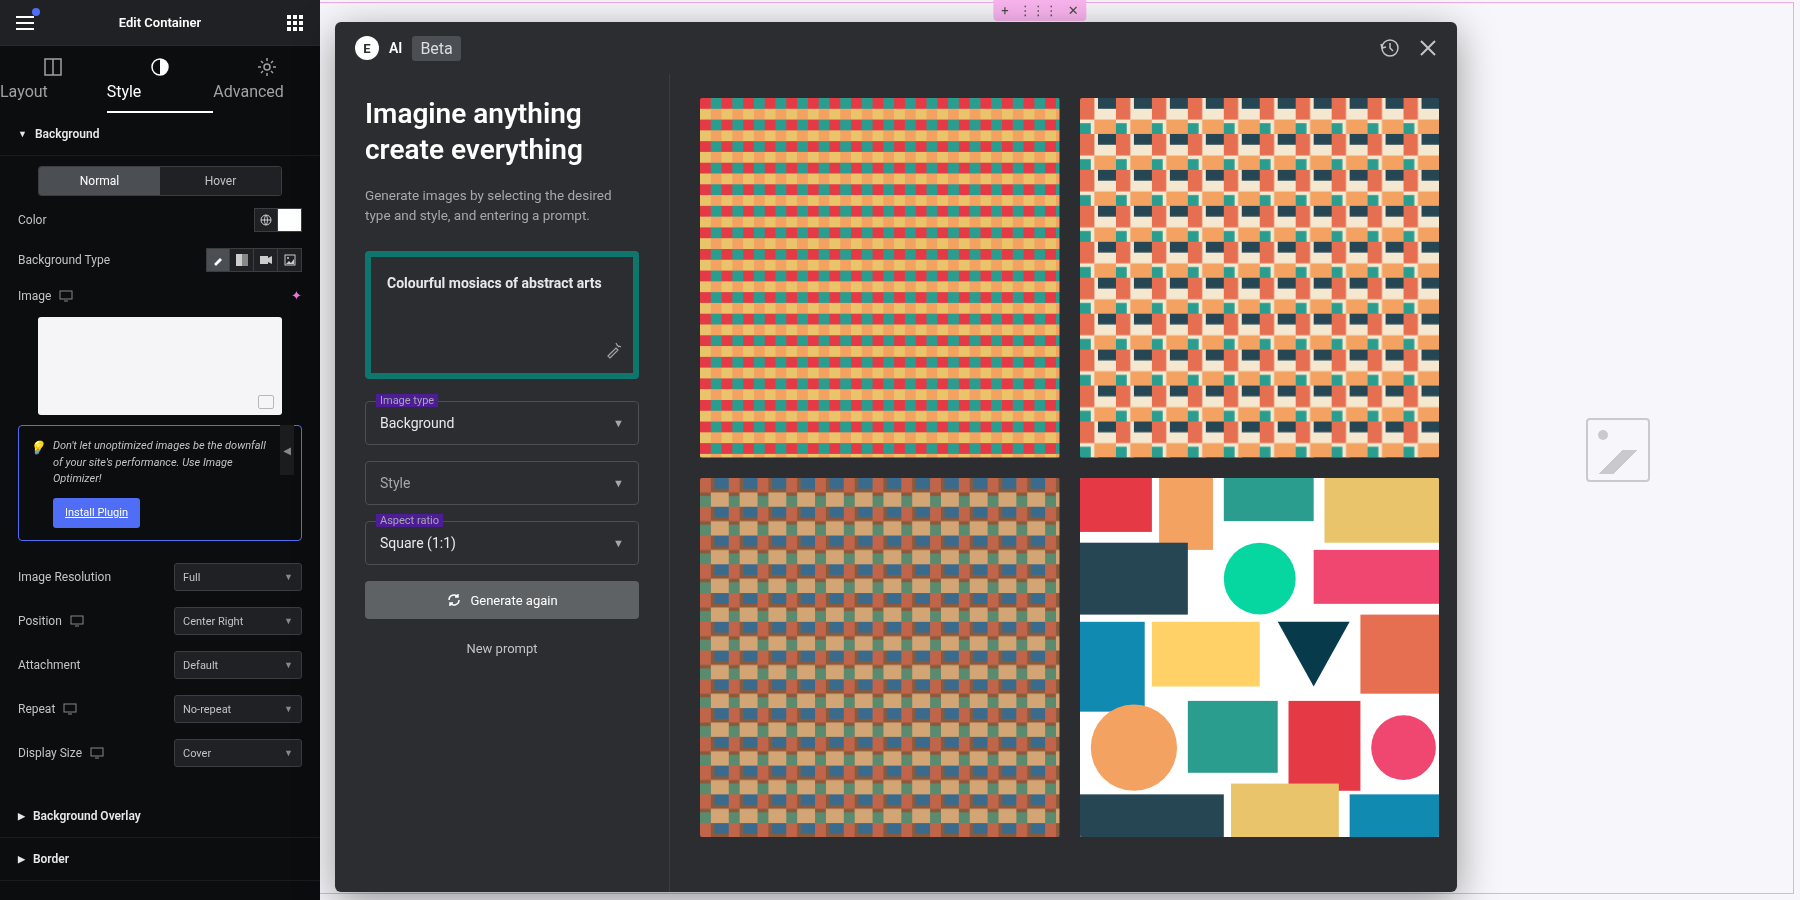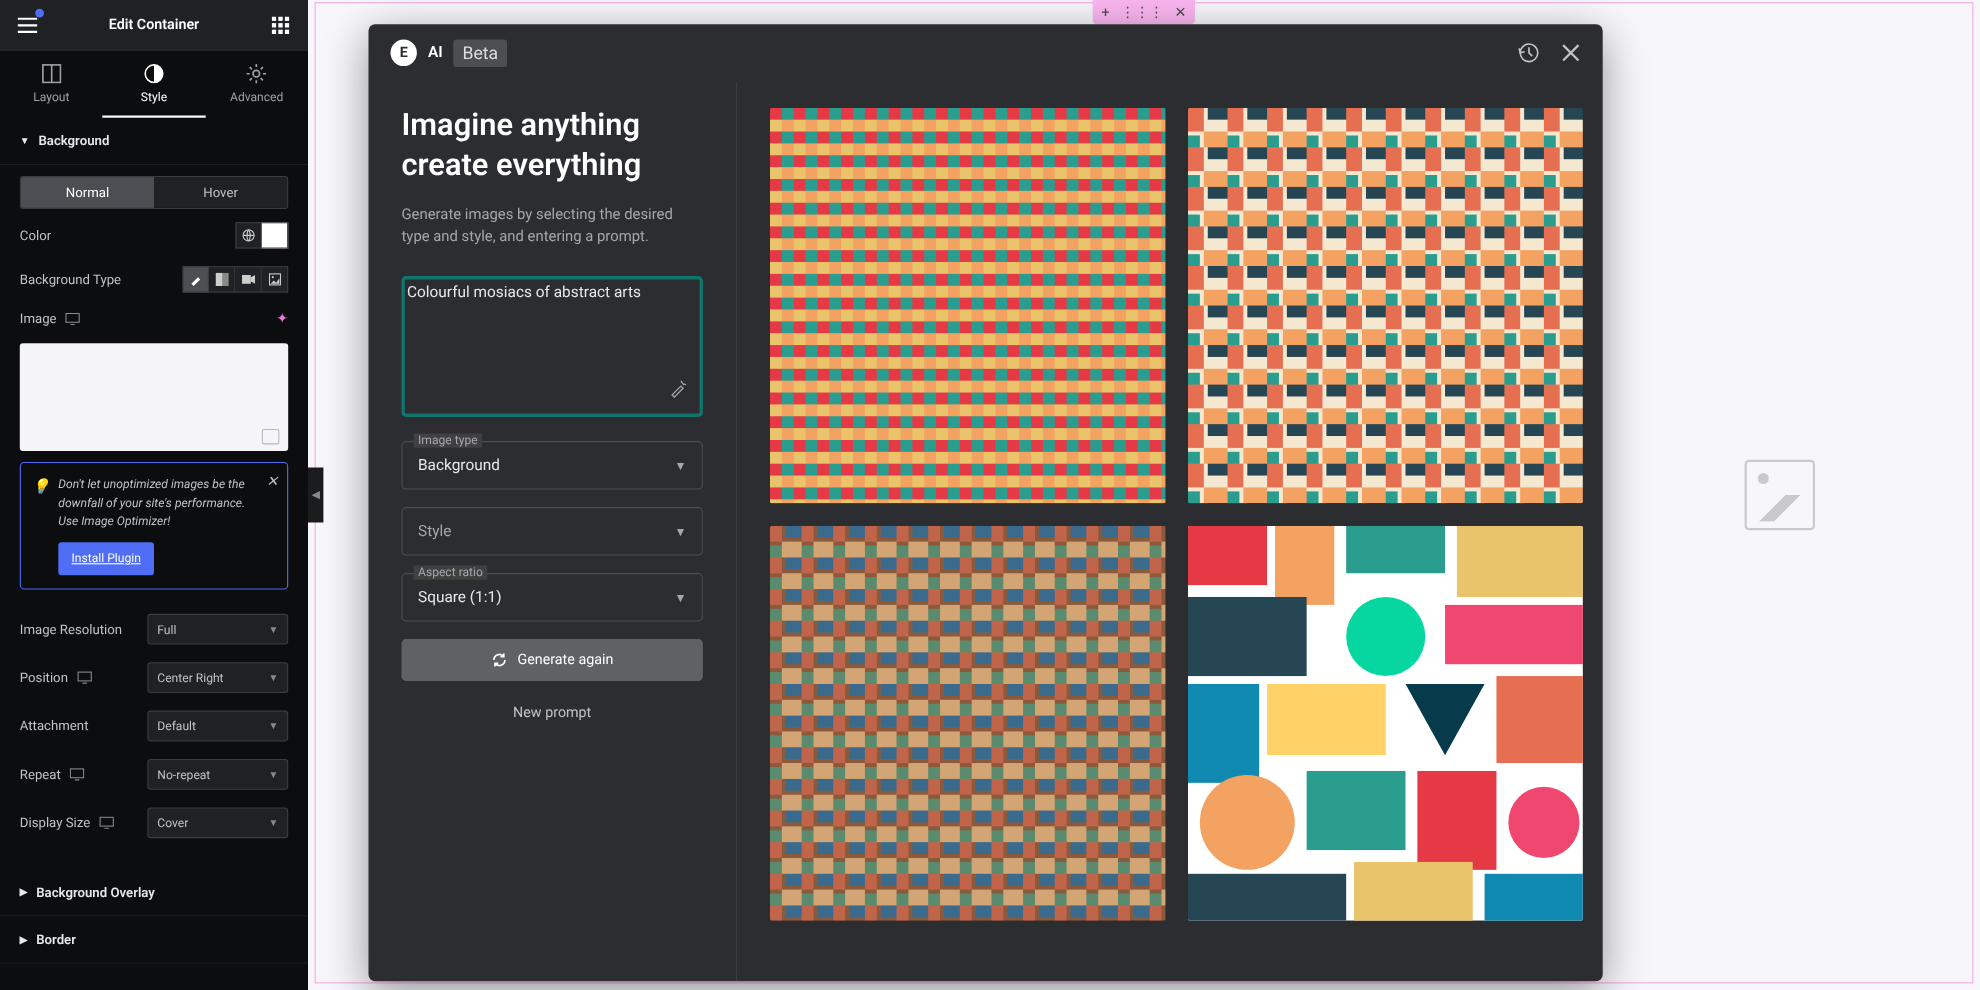--- a/index.html
+++ b/index.html
@@ -1,26 +1,26 @@
 <!DOCTYPE html>
 <html><head>
 <meta charset="utf-8">
 <style>
 * { margin: 0; padding: 0; box-sizing: border-box; font-family: -apple-system, BlinkMacSystemFont, "Segoe UI", Roboto, Arial, sans-serif; }
 body { background: #f0f0f5; width: 1800px; height: 900px; overflow: hidden; position: relative; }
 
-.sidebar { position: absolute; left: 0; top: 0; width: 280px; height: 100%; background: #0c0d0e; color: #c1c3c5; display: flex; flex-direction: column; }
+.sidebar { position: absolute; left: 0; top: 0; width: 320px; height: 100%; background: #0c0d0e; color: #c1c3c5; display: flex; flex-direction: column; }
 .sidebar-header { height: 46px; background: #1f2124; display: flex; align-items: center; justify-content: space-between; padding: 0 12px; border-bottom: 1px solid #26292c; position: relative; }
 .sidebar-header .menu-btn { width: 26px; height: 26px; display: flex; align-items: center; justify-content: center; cursor: pointer; position: relative; }
 .sidebar-header .menu-btn .dot { position: absolute; top: -2px; right: -2px; width: 8px; height: 8px; background: #4f6df5; border-radius: 50%; }
 .sidebar-header .title { color: #fff; font-size: 13px; font-weight: 600; }
 .sidebar-header .grid-btn { width: 26px; height: 26px; display: flex; align-items: center; justify-content: center; cursor: pointer; }
 
 .tabs { display: flex; background: #0c0d0e; }
-.tab { flex: 1; padding: 12px 0 10px; text-align: center; cursor: pointer; font-size: 11px; color: #9da2a6; border-bottom: 2px solid transparent; }
+.tab { flex: 1; padding: 12px 0 10px; text-align: left; cursor: pointer; font-size: 16px; color: #9da2a6; border-bottom: 2px solid transparent; }
 .tab.active { color: #fff; border-bottom: 2px solid #fff; }
 .tab-icon { display: block; margin: 0 auto 6px; width: 18px; height: 18px; }
 
 .panel-body { flex: 1; overflow-y: auto; padding: 0 0 20px; }
 .section-head { padding: 14px 18px; font-size: 12px; font-weight: 600; color: #e6e8ea; cursor: pointer; display: flex; align-items: center; gap: 8px; border-bottom: 1px solid #1a1c1e; }
 .section-head .caret { font-size: 9px; }
 
 .control-row { display: flex; align-items: center; justify-content: space-between; padding: 8px 18px; font-size: 12px; }
 .control-row .lbl { color: #c1c3c5; display: flex; align-items: center; gap: 8px; }
 
@@ -57,26 +57,26 @@
 .e-badge { width: 24px; height: 24px; background: #fff; border-radius: 50%; display: flex; align-items: center; justify-content: center; font-weight: bold; font-size: 13px; color: #2b2d30; }
 .ai-text { color: #fff; font-weight: 600; font-size: 14px; }
 .beta { background: #4b4e52; color: #ddd; font-size: 16px; padding: 3px 8px; border-radius: 3px; }
 .modal-head .right { display: flex; align-items: center; gap: 20px; }
 .modal-head .right svg { cursor: pointer; }
 
 .modal-body { flex: 1; display: flex; overflow: hidden; }
 .modal-left { width: 335px; padding: 22px 30px; border-right: 1px solid #3a3d41; }
 .modal-left h1 { font-size: 28px; font-weight: 600; color: #fff; line-height: 1.3; margin-bottom: 16px; }
 .modal-left .sub { font-size: 13.5px; color: #a5a8ab; line-height: 1.5; margin-bottom: 26px; }
-.prompt-box { border: 3px solid #0f766e; border-radius: 4px; padding: 2px; min-height: 128px; position: relative; margin-bottom: 22px; }
+.prompt-box { border: 6px solid #0f766e; border-radius: 4px; padding: 16px; min-height: 128px; position: relative; margin-bottom: 22px; font-weight: bold; }
 .prompt-box .text { color: #e6e8ea; font-size: 14px; line-height: 1.5; }
 .prompt-box .wand { position: absolute; right: 12px; bottom: 10px; color: #a5a8ab; cursor: pointer; }
 
 .form-sel { position: relative; border: 1px solid #4b4e52; border-radius: 4px; height: 44px; margin-bottom: 16px; display: flex; align-items: center; padding: 0 14px; cursor: pointer; }
-.form-sel .float-lbl { position: absolute; top: -8px; left: 10px; background: #404040; padding: 0 4px; font-size: 11px; color: #a5a8ab; }
+.form-sel .float-lbl { position: absolute; top: -8px; left: 10px; background: #4c1d95; padding: 0 4px; font-size: 11px; color: #a5a8ab; }
 .form-sel .val { color: #e6e8ea; font-size: 14px; flex: 1; }
 .form-sel .placeholder { color: #a5a8ab; }
 .form-sel .caret { color: #a5a8ab; font-size: 11px; }
 
 .gen-btn { width: 100%; height: 38px; background: #5f6265; border-radius: 4px; display: flex; align-items: center; justify-content: center; gap: 8px; color: #fff; font-size: 13px; cursor: pointer; margin-bottom: 14px; }
 .new-prompt { width: 100%; text-align: center; color: #c1c3c5; font-size: 13px; cursor: pointer; padding: 8px 0; }
 
 .modal-right { flex: 1; padding: 24px 18px 24px 30px; overflow-y: auto; display: grid; grid-template-columns: 1fr 1fr; gap: 20px; align-content: start; position: relative; }
 .thumb { width: 100%; aspect-ratio: 1/1; border-radius: 2px; overflow: hidden; cursor: pointer; }
 .thumb svg { width: 100%; height: 100%; display: block; }

